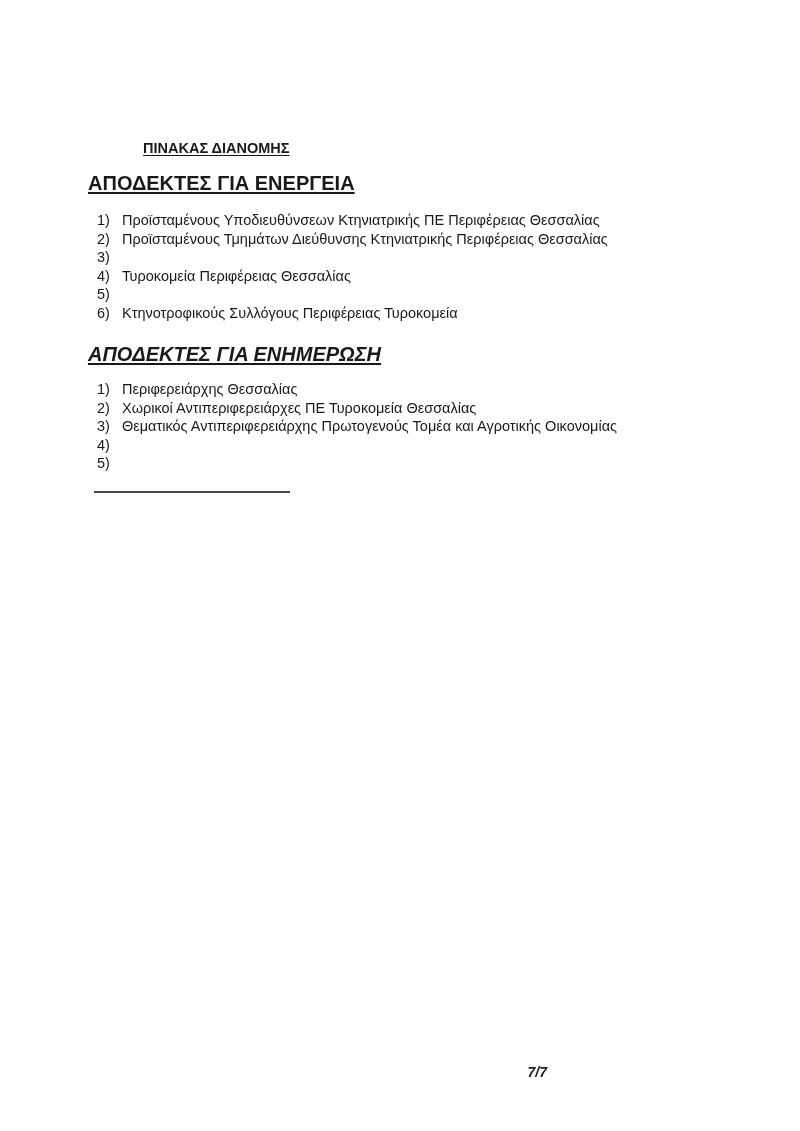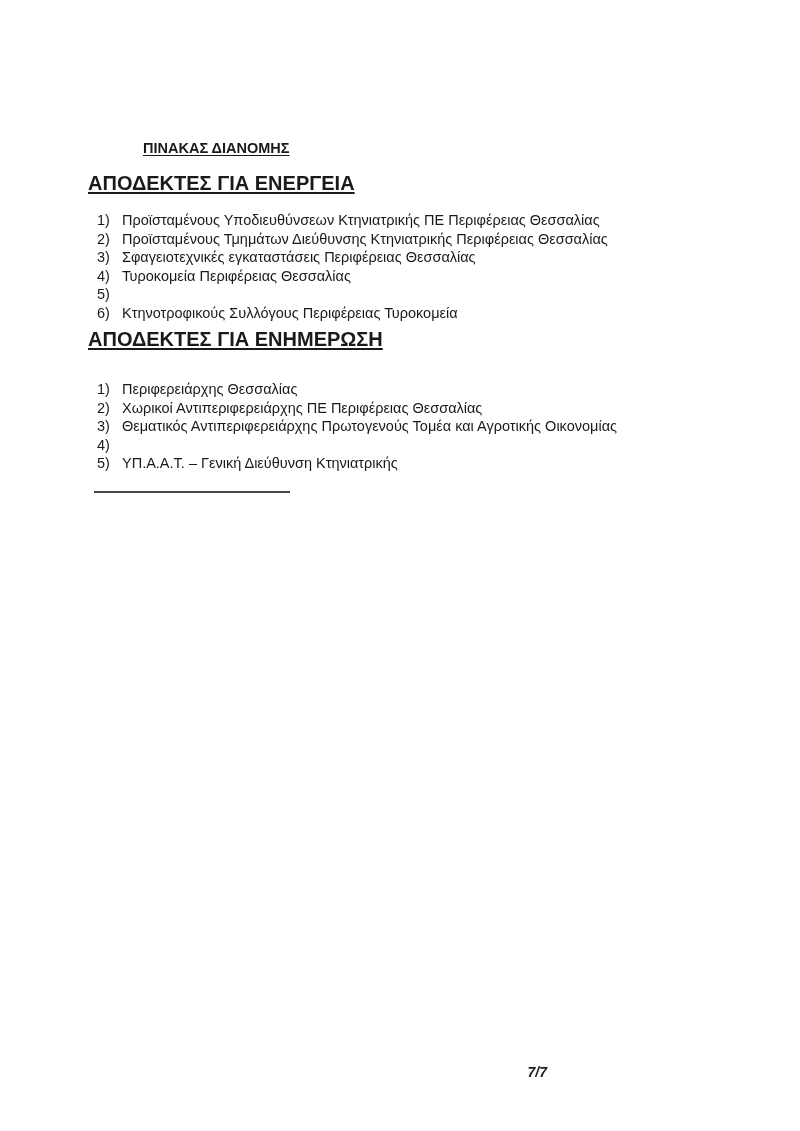--- a/index.html
+++ b/index.html
@@ -32,21 +32,21 @@
     position: absolute;
     left: 88px;
     font-size: 20px;
     font-weight: bold;
     line-height: 1.15;
     text-decoration: underline;
     text-underline-offset: 2px;
     white-space: nowrap;
   }
   .heading-energy  { top: 172px; }
-  .heading-inform  { top: 328px; }
+  .heading-inform  { top: 343px; font-style: italic; }
   .recipient-list {
     position: absolute;
     left: 88px;
     margin: 0;
     padding: 0;
     list-style: none;
     font-size: 14.5px;
     line-height: 18.6px;
   }
   .list-action { top: 211px; }
@@ -92,21 +92,20 @@
     <li>
       <span class="item-num">1)</span>
       <span class="item-text">Προϊσταμένους Υποδιευθύνσεων Κτηνιατρικής ΠΕ Περιφέρειας Θεσσαλίας</span>
     </li>
     <li>
       <span class="item-num">2)</span>
       <span class="item-text">Προϊσταμένους Τμημάτων Διεύθυνσης Κτηνιατρικής Περιφέρειας Θεσσαλίας</span>
     </li>
     <li>
       <span class="item-num">3)</span>
-      <span class="item-text">Σφαγειοτεχνικές εγκαταστάσεις Περιφέρειας Θεσσαλίας</span>
     </li>
     <li>
       <span class="item-num">4)</span>
       <span class="item-text">Τυροκομεία Περιφέρειας Θεσσαλίας</span>
     </li>
     <li>
       <span class="item-num">5)</span>
     </li>
     <li>
       <span class="item-num">6)</span>
@@ -116,32 +115,31 @@
 
   <div class="section-heading heading-inform">ΑΠΟΔΕΚΤΕΣ ΓΙΑ ΕΝΗΜΕΡΩΣΗ</div>
 
   <ol class="recipient-list list-inform">
     <li>
       <span class="item-num">1)</span>
       <span class="item-text">Περιφερειάρχης Θεσσαλίας</span>
     </li>
     <li>
       <span class="item-num">2)</span>
-      <span class="item-text">Χωρικοί Αντιπεριφερειάρχης ΠΕ Περιφέρειας Θεσσαλίας</span>
+      <span class="item-text">Χωρικοί Αντιπεριφερειάρχες ΠΕ Τυροκομεία Θεσσαλίας</span>
     </li>
     <li>
       <span class="item-num">3)</span>
       <span class="item-text">Θεματικός Αντιπεριφερειάρχης Πρωτογενούς Τομέα και Αγροτικής Οικονομίας</span>
     </li>
     <li>
       <span class="item-num">4)</span>
     </li>
     <li>
       <span class="item-num">5)</span>
-      <span class="item-text">ΥΠ.Α.Α.Τ. – Γενική Διεύθυνση Κτηνιατρικής</span>
     </li>
   </ol>
 
   <div class="signature-rule"></div>
 
   <div class="page-number">7/7</div>
 
 </div>
 
 </body></html>

